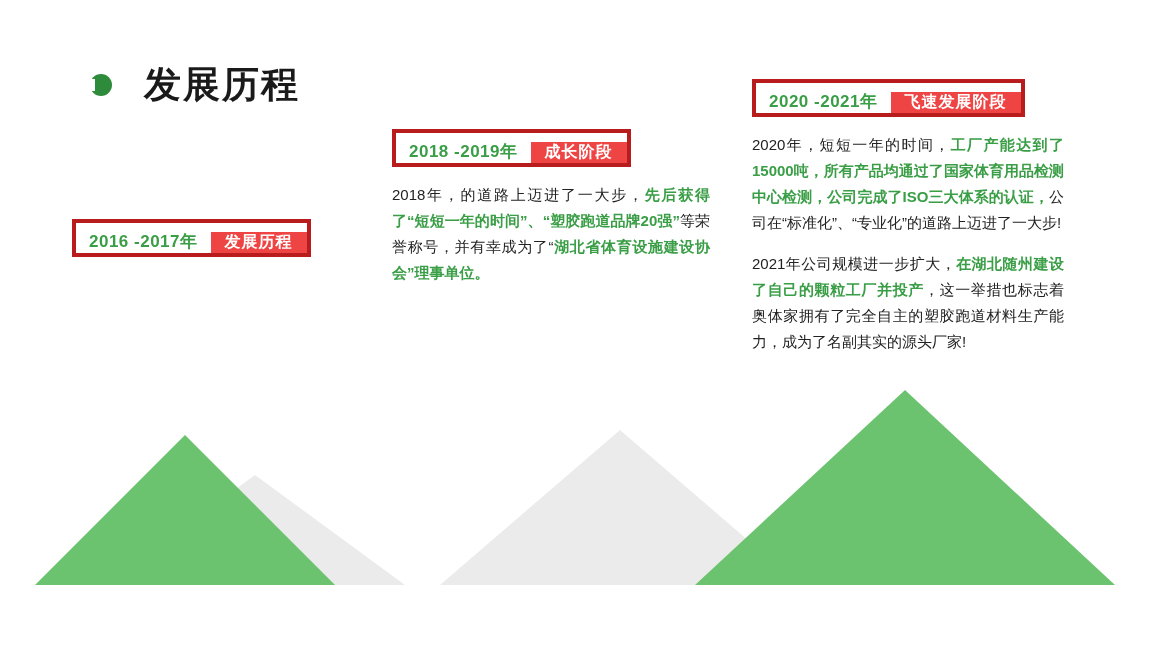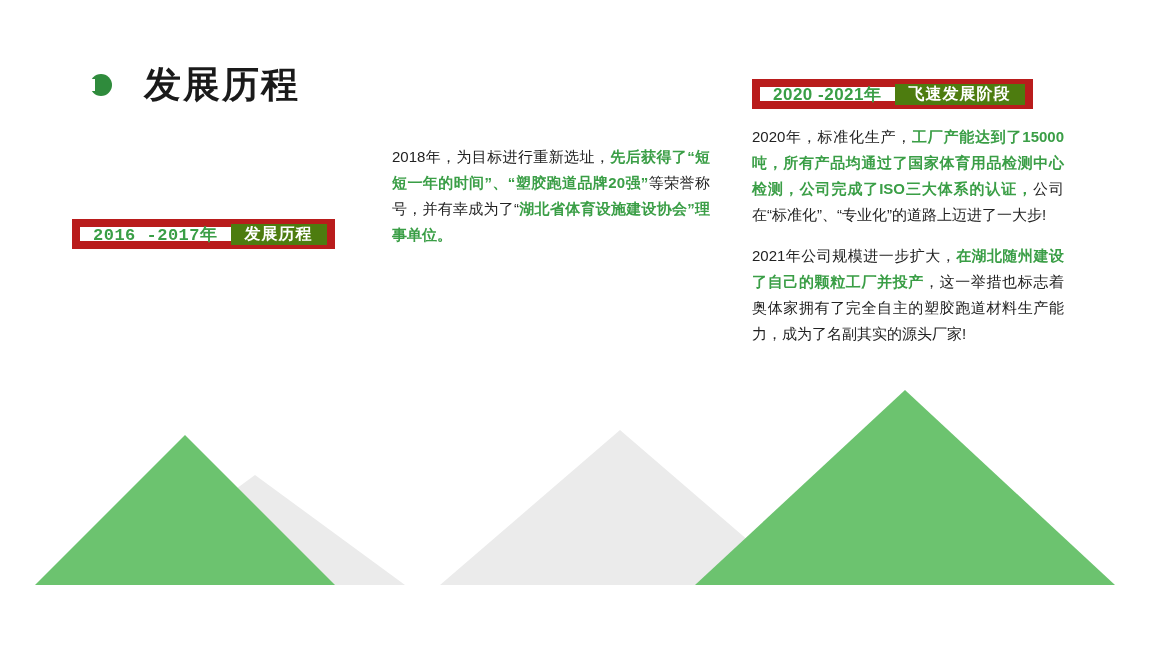--- a/index.html
+++ b/index.html
@@ -47,45 +47,45 @@
     font-weight: bold;
     color: #1a1a1a;
     letter-spacing: 2px;
     line-height: 1;
   }
 
   
   .block {
     position: absolute;
   }
-  .block-1 { left: 72px;  top: 219px; width: 268px; font-family: Liberation Mono, monospace; }
+  .block-1 { left: 72px;  top: 219px; width: 268px; }
   .block-2 { left: 392px; top: 129px; width: 318px; }
   .block-3 { left: 752px; top: 79px;  width: 312px; }
 
   .label-bar {
     display: flex;
-    align-items: center;
-    height: 30px;
-    border: 8px solid #b91c1c;
+    align-items: flex-end;
+    height: 38px;
+    border: 4px solid #b91c1c;
     box-sizing: border-box;
     width: fit-content;
   }
   .label-years {
     display: flex;
     align-items: center;
     padding: 0 13px 0 13px;
     font-size: 17px;
     font-weight: bold;
     color: #3a9e46;
     letter-spacing: 0.5px;
   }
   .label-phase {
     display: flex;
     align-items: center;
-    background: #4d7c0f;
+    background: #ef4444;
     color: #ffffff;
     font-size: 16px;
     font-weight: bold;
     padding: 0 14px;
     letter-spacing: 1px;
   }
 
   .para {
     margin-top: 15px;
     font-size: 15px;
@@ -125,29 +125,33 @@
 </div>
 
 <div class="block block-1">
   <div class="label-bar">
     <div class="label-years">2016 -2017年</div>
     <div class="label-phase">发展历程</div>
   </div>
 </div>
 
 <div class="block block-2">
-  <div class="para"><span>2018年，为目标进行重新选址，</span><span class="hl">先后获得了“短短一年的时间”、“塑胶跑道品牌20强”</span><span>等荣誉称号，并有幸成为了“</span><span class="hl">湖北省体育设施建设协会”理事单位。</span></div>
+  <div class="label-bar">
+    <div class="label-years">2018 -2019年</div>
+    <div class="label-phase">成长阶段</div>
+  </div>
+  <div class="para"><span>2018年，的道路上迈进了一大步，</span><span class="hl">先后获得了“短短一年的时间”、“塑胶跑道品牌20强”</span><span>等荣誉称号，并有幸成为了“</span><span class="hl">湖北省体育设施建设协会”理事单位。</span></div>
 </div>
 
 <div class="block block-3">
   <div class="label-bar">
     <div class="label-years">2020 -2021年</div>
     <div class="label-phase">飞速发展阶段</div>
   </div>
-  <div class="para"><span>2020年，标准化生产，</span><span class="hl">工厂产能达到了15000吨，所有产品均通过了国家体育用品检测中心检测，公司完成了ISO三大体系的认证，</span><span>公司在“标准化”、“专业化”的道路上迈进了一大步!</span></div>
+  <div class="para"><span>2020年，短短一年的时间，</span><span class="hl">工厂产能达到了15000吨，所有产品均通过了国家体育用品检测中心检测，公司完成了ISO三大体系的认证，</span><span>公司在“标准化”、“专业化”的道路上迈进了一大步!</span></div>
   <div class="para"><span>2021年公司规模进一步扩大，</span><span class="hl">在湖北随州建设了自己的颗粒工厂并投产</span><span>，这一举措也标志着奥体家拥有了完全自主的塑胶跑道材料生产能力，成为了名副其实的源头厂家!</span></div>
 </div>
 
 <svg class="mountains" viewBox="0 0 1150 250" preserveAspectRatio="none">
   <polygon points="255,140 405,250 105,250" fill="#ebebeb"></polygon>
   <polygon points="620,95 800,250 440,250" fill="#ebebeb"></polygon>
   <polygon points="185,100 335,250 35,250" fill="#6cc36f"></polygon>
   <polygon points="905,55 1115,250 695,250" fill="#6cc36f"></polygon>
 </svg>
 <div class="footer-bar"></div>

